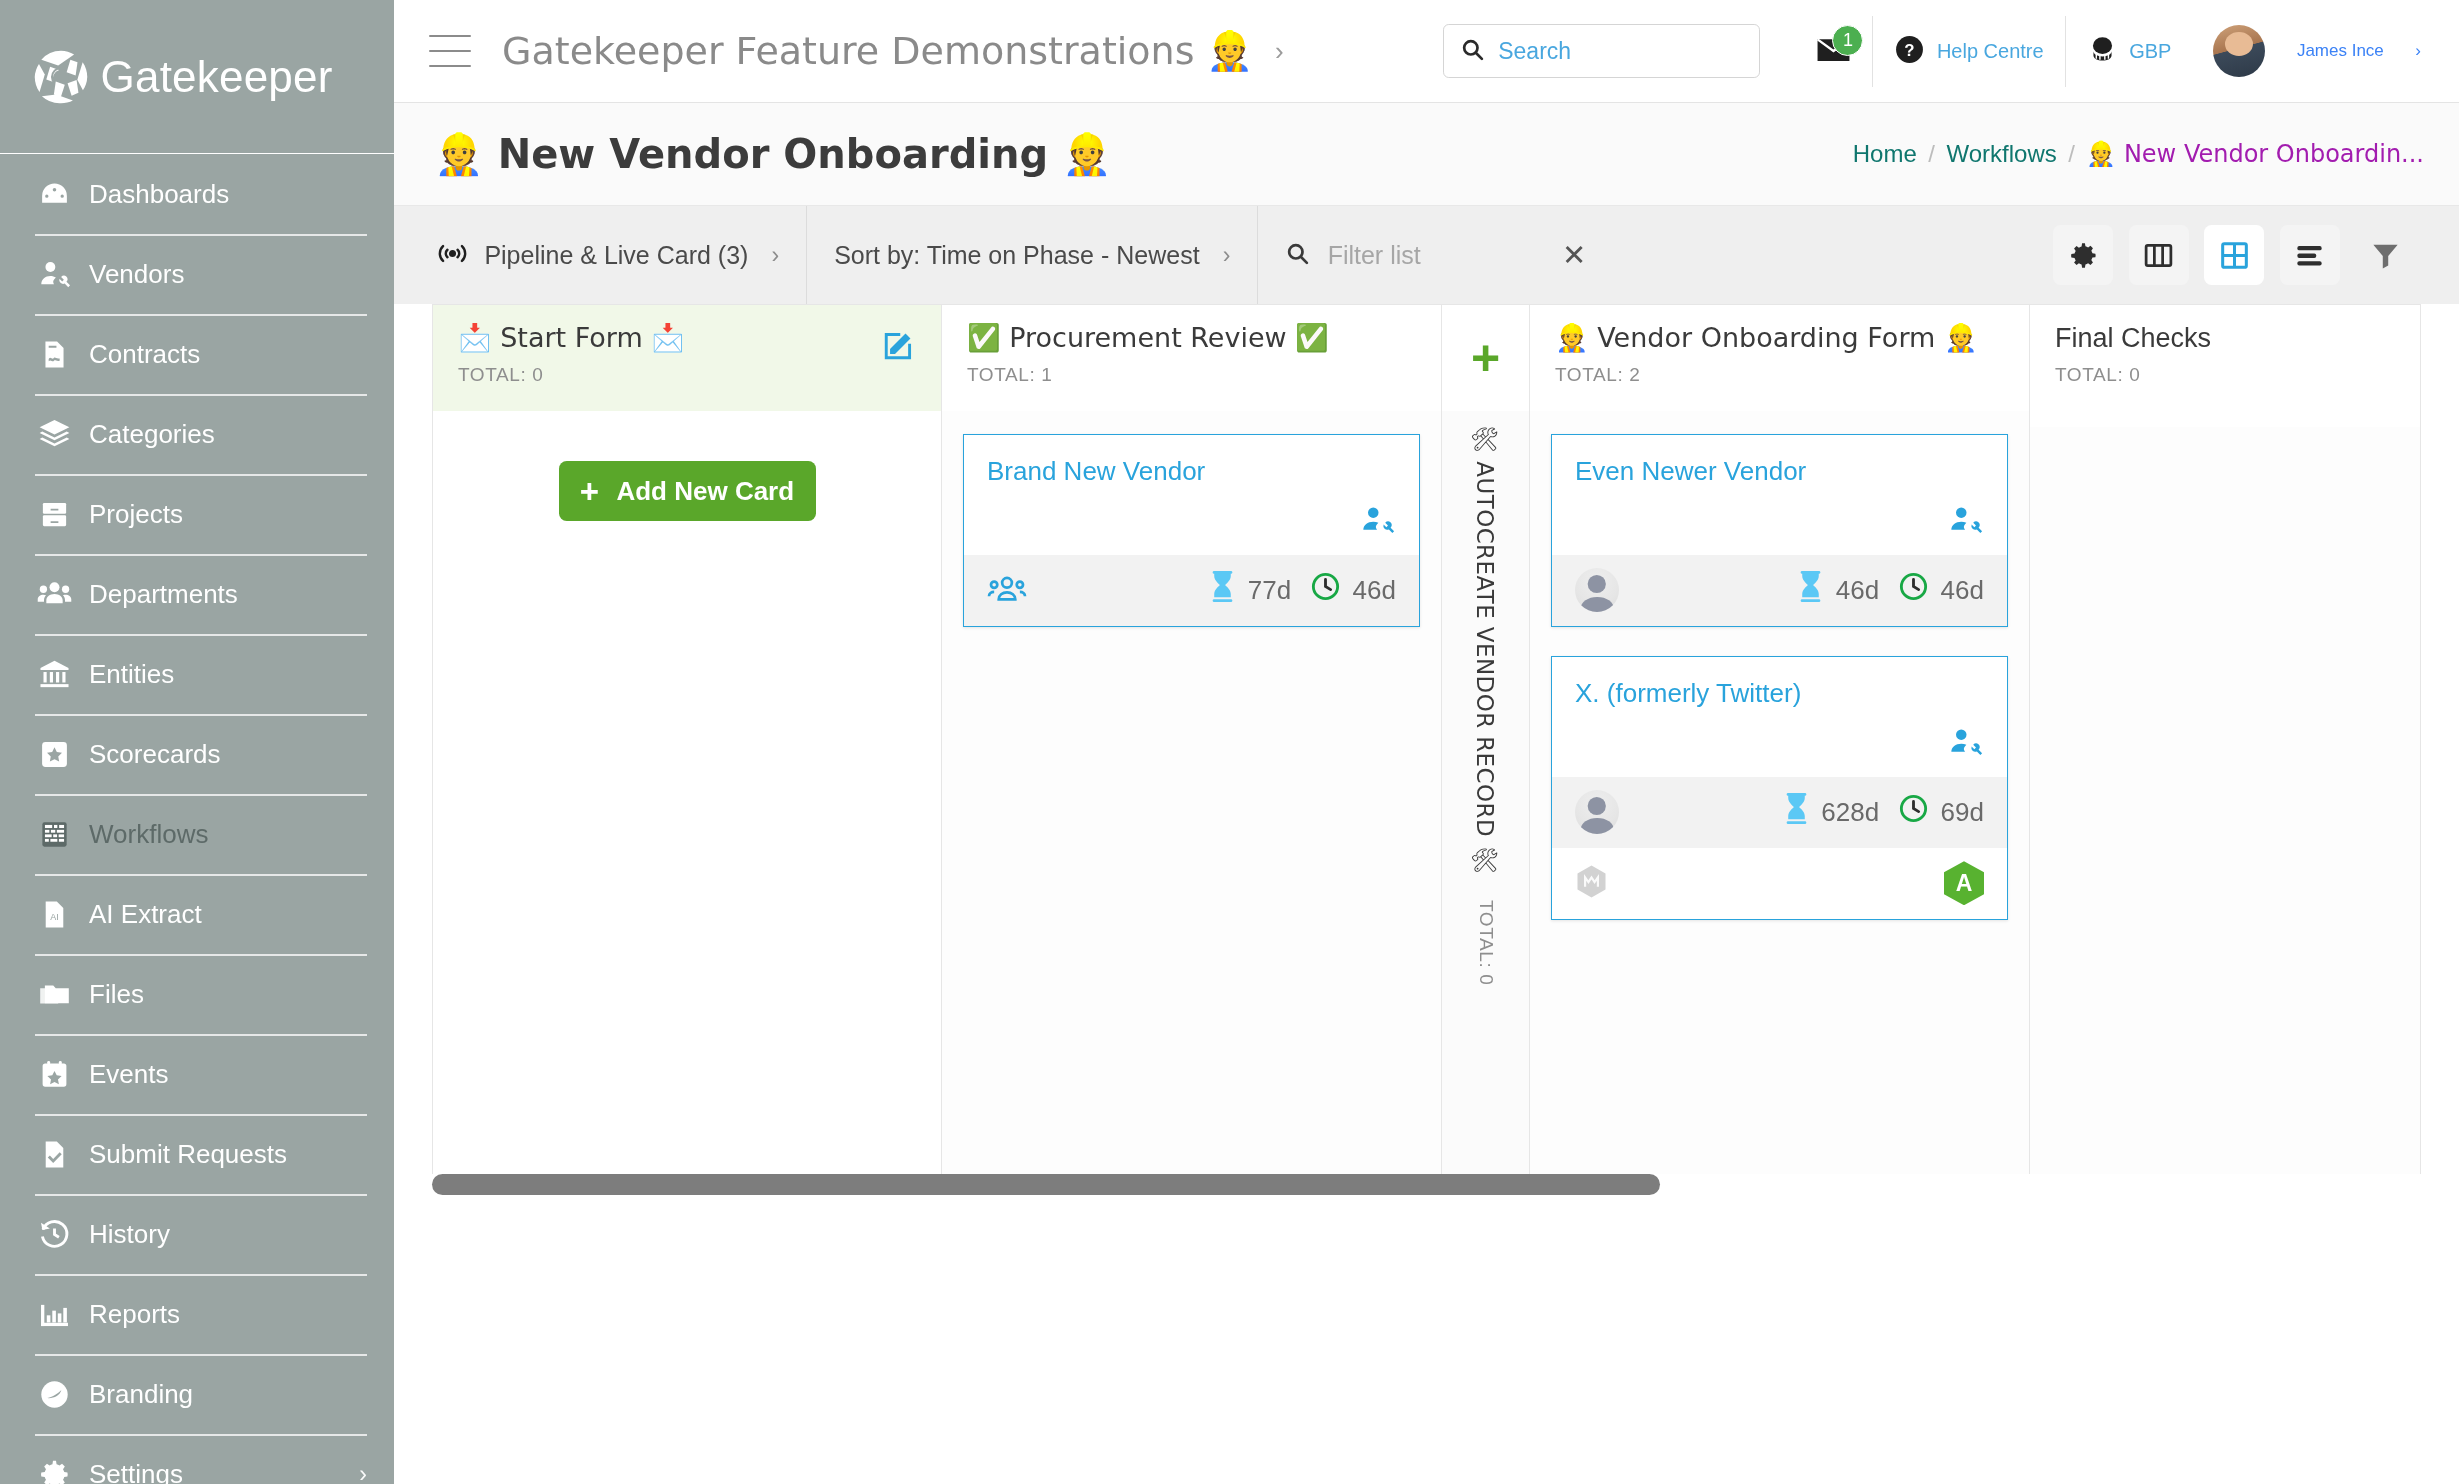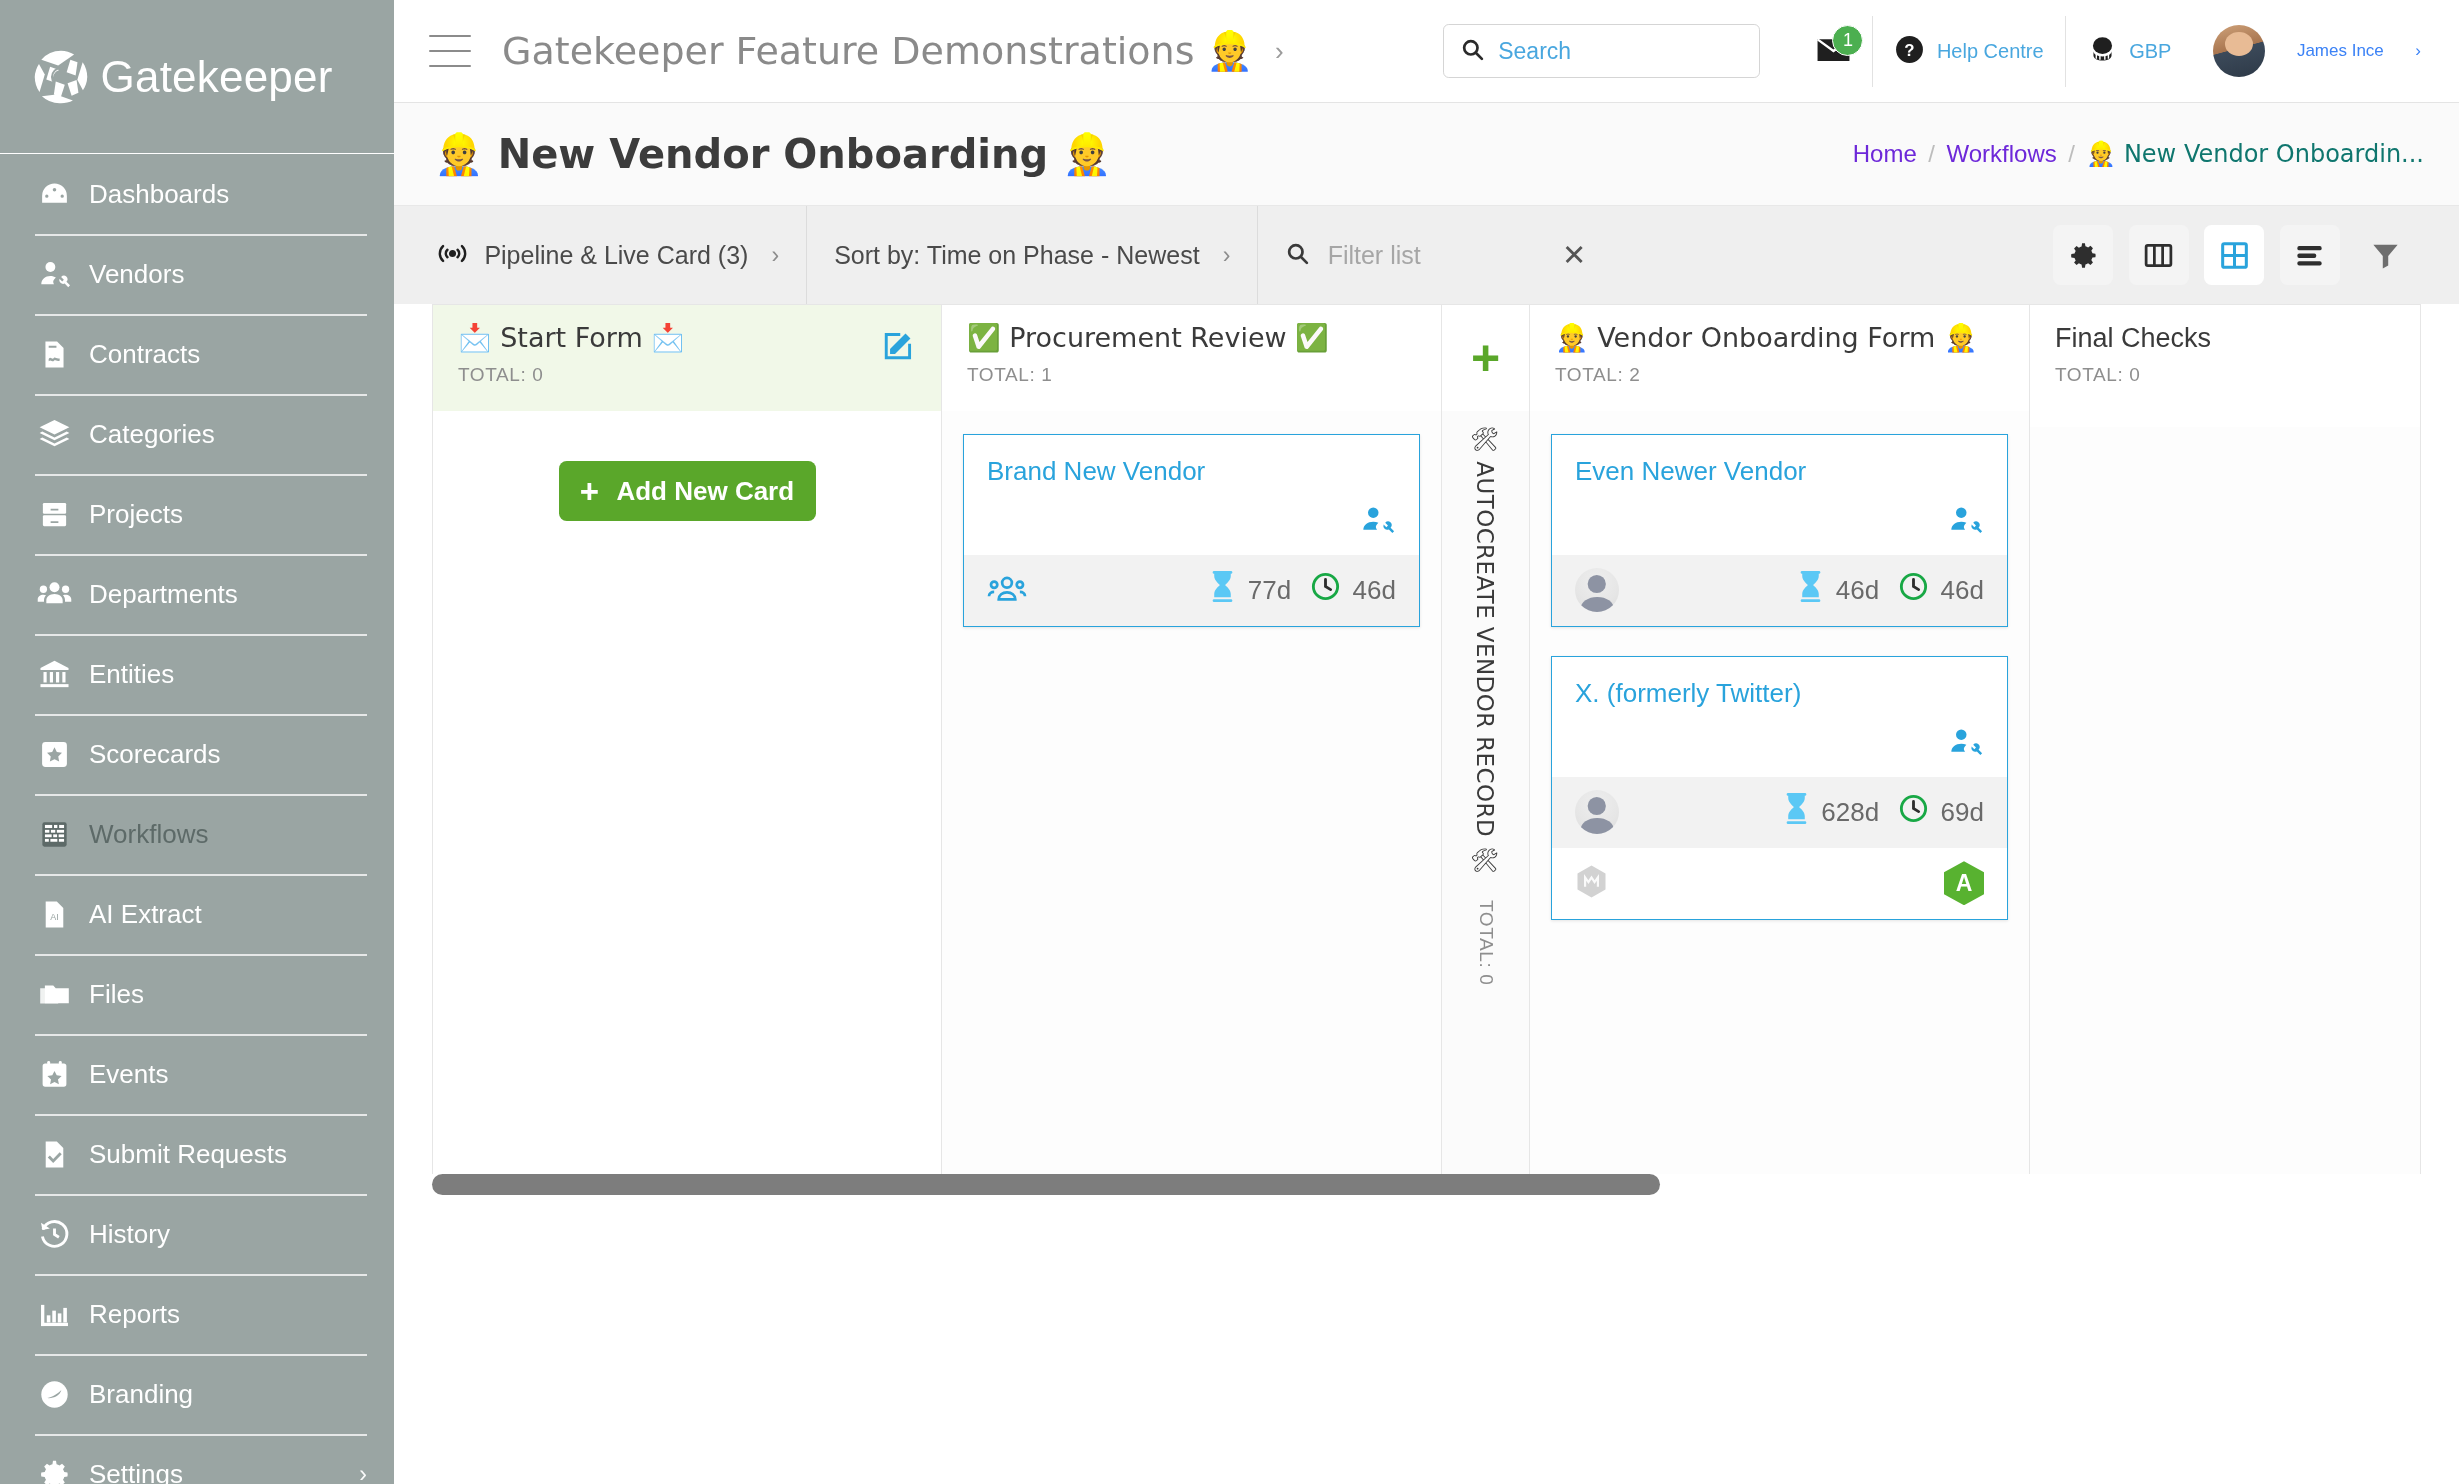--- a/index.html
+++ b/index.html
@@ -79,22 +79,22 @@
   .user-name { font-size: 17px; color: #3b82f6; white-space: nowrap; margin-left: 20px; }
 
   
   #pagehead {
     height: 103px; flex: 0 0 103px; display: flex; align-items: center;
     padding: 0 35px 0 40px; background: #fafafa; border-bottom: 1px solid #e8e8e8;
   }
   .page-title { font-size: 40px; color: #3c3c3c; white-space: nowrap; }
   .crumbs { margin-left: auto; font-size: 24px; color: #9a9a9a; display: flex; align-items: center; gap: 11.5px; white-space: nowrap; }
   .crumbs .sep { color: #bdbdbd; }
-  .crumbs .cur { color: #0f766e; }
-  .crumbs a { color: #6d28d9; text-decoration: none; cursor: pointer; }
+  .crumbs .cur { color: #a21caf; }
+  .crumbs a { color: #0f766e; text-decoration: none; cursor: pointer; }
 
   
   #toolbar {
     height: 98px; flex: 0 0 98px; display: flex; align-items: center;
     background: #efefef; padding-left: 0;
   }
   .tool-seg {
     height: 98px; display: flex; align-items: center; gap: 15.4px;
     padding: 0 27px; border-right: 1px solid #dcdcdc; cursor: pointer; white-space: nowrap;
   }

